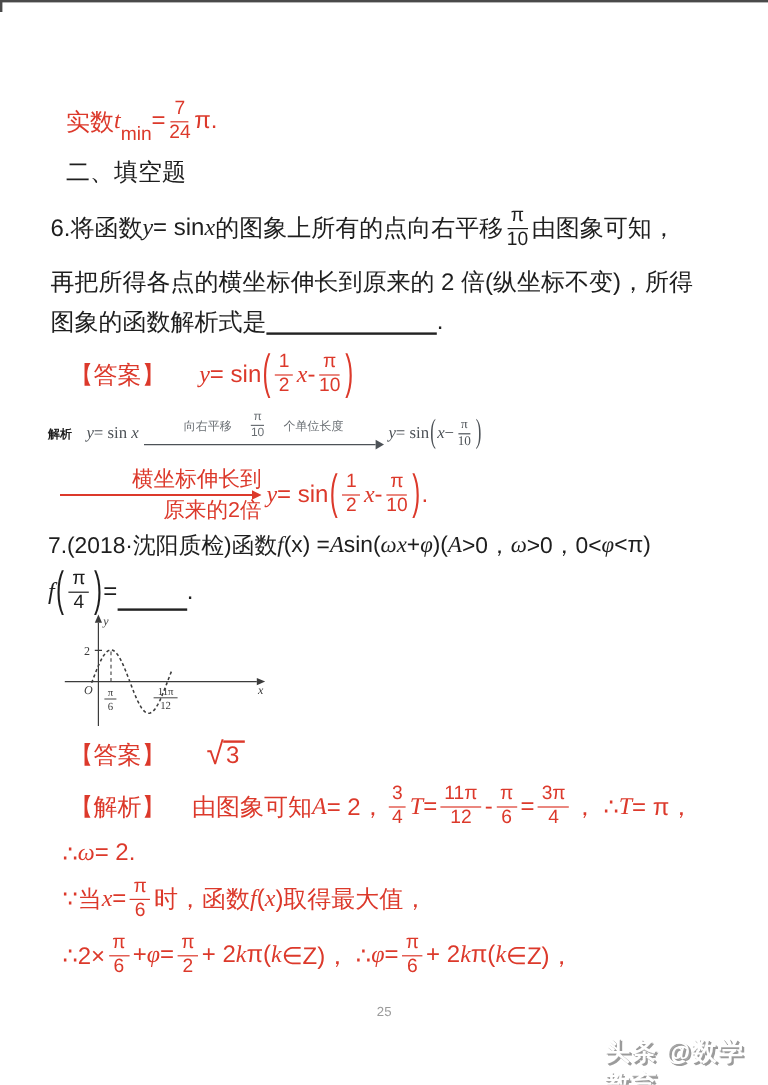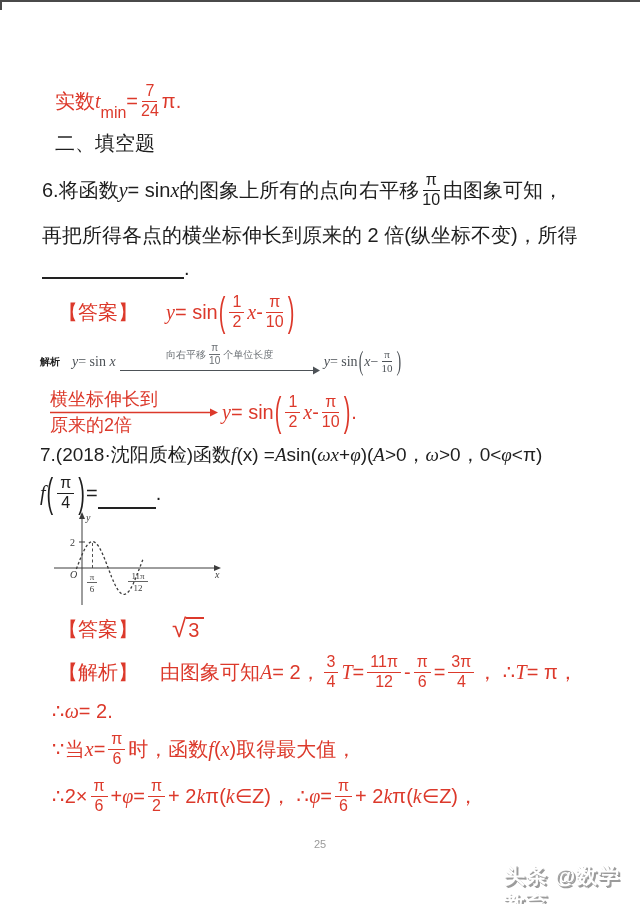--- a/index.html
+++ b/index.html
@@ -28,23 +28,23 @@
   .blank{display:inline-block;border-bottom:2px solid #222;height:1px;align-self:flex-end;margin-bottom:5px;}
 
   .sqrt{display:inline-flex;align-items:flex-start;line-height:1;}
   .sqrt .sign{font-size:26px;line-height:0.9;}
   .sqrt .rad{border-top:2px solid currentColor;padding:1px 5px 0 2px;font-size:20px;}
 
   
   .gray-math{font-family:"Liberation Serif","DejaVu Serif",serif;color:#4d5257;font-size:14px;}
   .jx-label{font-weight:bold;color:#1e1e1e;font-size:10px;margin-right:12px;font-family:"Liberation Sans",sans-serif;}
   .arr1{display:flex;flex-direction:column;align-items:center;margin:0 4px;transform:translateY(-3px);}
-  .arr1 .lbl{font-size:10px;color:#6a6f74;display:flex;align-items:center;margin-bottom:0;}
-
-  .arr2{display:flex;flex-direction:column;align-items:flex-start;position:relative;margin-right:4px;}
+  .arr1 .lbl{font-size:10px;color:#6a6f74;display:flex;align-items:center;margin-bottom:0;gap:13px;}
+
+  .arr2{display:flex;flex-direction:column;align-items:flex-end;position:relative;margin-right:4px;}
   .arr2 .t{font-size:18px;line-height:1.05;}
   .arr2 svg{display:block;margin:-1px 0;}
 
   .pagenum{position:absolute;color:#9a9a9a;font-size:11px;}
   .watermark{position:absolute;color:#ffffff;font-weight:bold;font-size:21px;letter-spacing:1px;
     text-shadow:2px 2px 0 #9b9b9b, 1px 1px 0 #a8a8a8;}
 
   svg text{font-family:"Liberation Serif","DejaVu Serif",serif;}
 </style>
 </head>
@@ -80,20 +80,21 @@
     <span class="den">10</span>
   </span>
   <span>由图象可知，</span>
 </div>
 
 <div class="line" style="top:220px;left:42px;height:30px;">
   <span>再把所得各点的横坐标伸长到原来的 2 倍(纵坐标不变)，所得</span>
 </div>
 
 <div class="line" style="top:252px;left:42px;height:32px;">
+  <span>图象的函数解析式是</span>
   <span class="blank" style="width:142px;"></span>
   <span>.</span>
 </div>
 
 <div class="line red" style="top:288px;left:58px;height:48px;">
   <span>【答案】</span>
   <span style="width:28px;"></span>
   <span class="vit">y</span>
   <span>= sin</span>
   <span class="bp">(</span>

